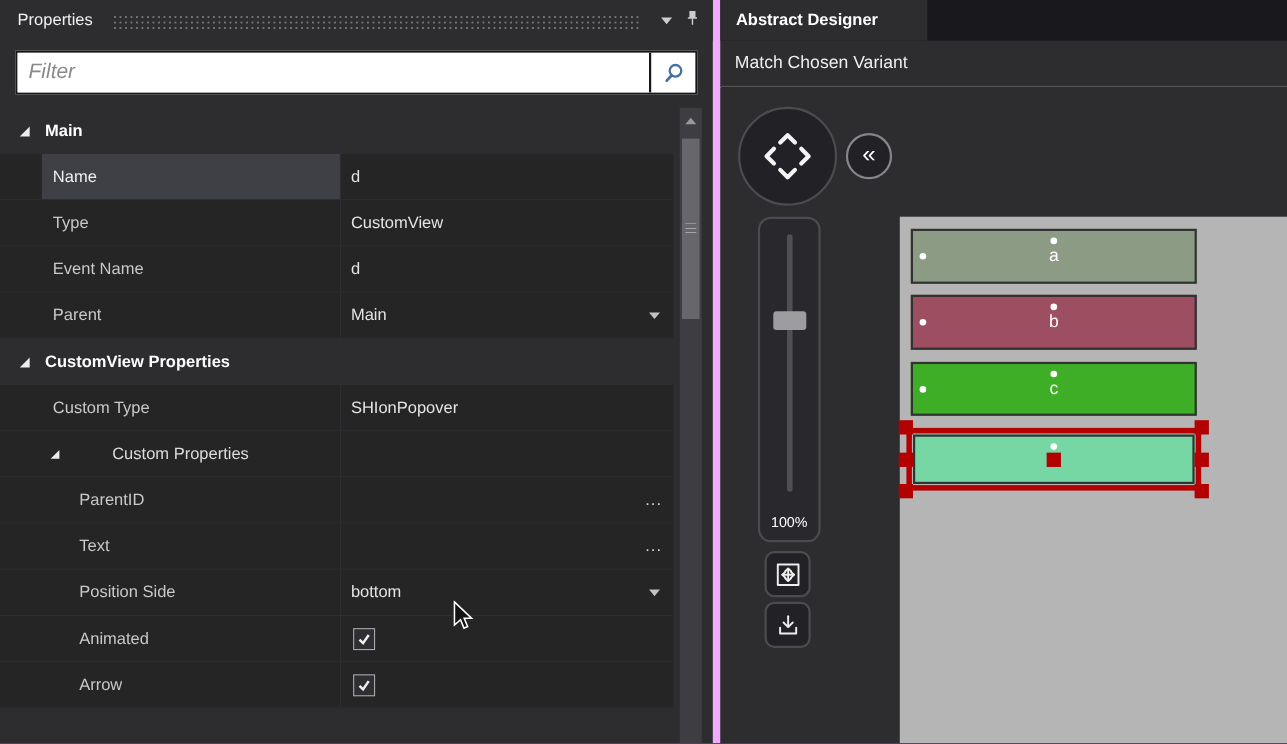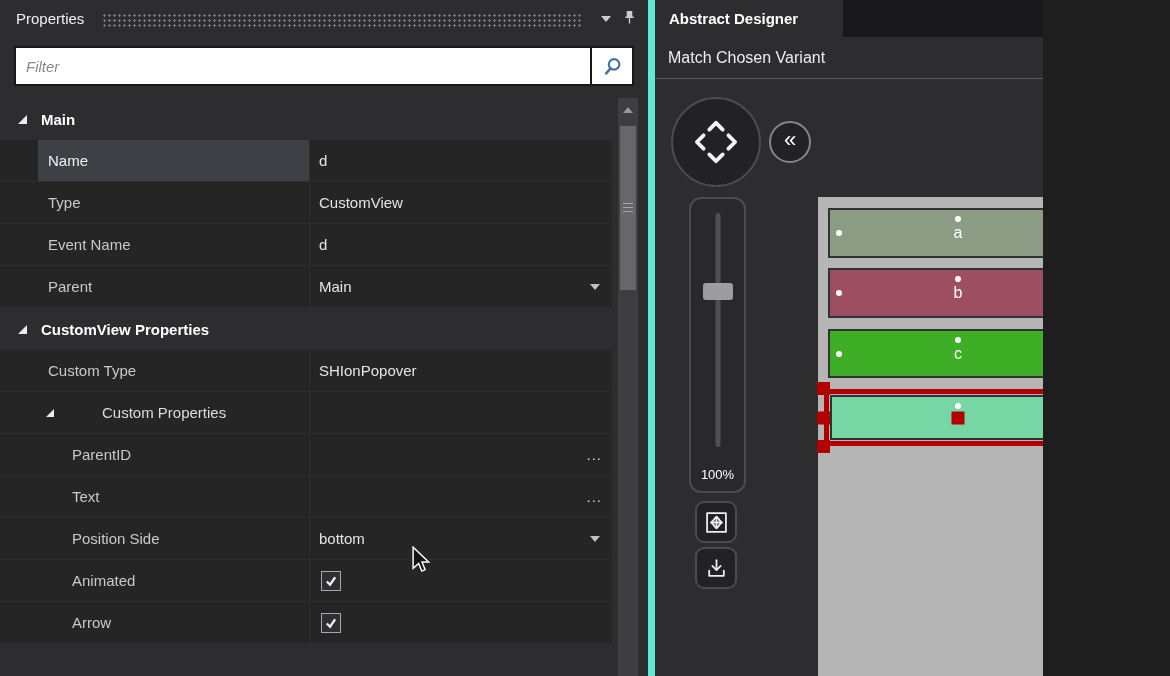--- a/index.html
+++ b/index.html
@@ -1,35 +1,35 @@
 <!DOCTYPE html>
 <html style="--accent_blue: #3794ff; --selection_red: #b30000; --search_icon: #44719e; --canvas_gray: #b5b5b5; --bar_a: #8c9b84; --bar_b: #9d4f61; --bar_c: #3fae27; --bar_d: #76d7a4;"><head>
 <meta charset="utf-8">
 <style>
   * { margin:0; padding:0; box-sizing:border-box; }
   html,body { background:#1e1e1e; }
   .stage {
-    position:relative; width:1043px; height:676px; overflow:hidden;
-    background:#5eead4;
+    position:relative; width:1170px; height:676px; overflow:hidden;
+    background:#f0abfc;
     font-family:"Liberation Sans","DejaVu Sans",sans-serif;
     -webkit-font-smoothing:antialiased;
   }
 
   
   .props { position:absolute; left:0; top:0; width:648px; height:676px; background:#2d2d30; }
 
   .props-title { height:37px; display:flex; align-items:center; padding:0 12px 0 16px; color:#f1f1f1; font-size:15px; background:#2d2d30; }
   .dots { flex:1; height:15px; margin:3px 10px 0 18px;
     background-image:radial-gradient(circle,#76767b 1px,transparent 1.3px);
     background-size:5px 5px; }
   .win-chev { width:0; height:0; border-left:5px solid transparent; border-right:5px solid transparent; border-top:6px solid #cdcdcd; margin:0 12px 0 8px; }
   .pin-svg path, .pin-svg rect { fill:#cdcdcd; }
 
   .filter { position:absolute; left:14px; top:46px; width:620px; height:40px; background:#ffffff; border:2px solid #17171b; display:flex; }
-  .filter input { flex:1; border:none; outline:none; background:#fff; color:#222; font-size:15px; padding:0 10px; font-family:inherit; }
+  .filter input { flex:1; border:none; outline:none; background:#fff; color:#222; font-size:19px; padding:0 10px; font-family:inherit; }
   .filter input::placeholder { color:#8a8a8a; font-style:italic; }
   .search-btn { width:42px; border:none; border-left:2px solid #17171b; background:#fff; display:flex; align-items:center; justify-content:center; cursor:pointer; }
   .search-svg circle { fill:none; stroke:var(--search_icon); stroke-width:2; }
   .search-svg line { stroke:var(--search_icon); stroke-width:2.4; stroke-linecap:round; }
 
   .grid { position:absolute; left:0; top:98px; width:612px; }
   .row { position:relative; height:42px; background:#252526; border-bottom:1px solid #2e2e32; }
   .row.cat { background:#2d2d30; display:flex; align-items:center; padding-left:18px; border-bottom:none; }
   .exp { width:0; height:0; border-left:9px solid transparent; border-bottom:9px solid #ececec; margin-right:14px; flex:none; }
   .exp.small { border-left-width:8px; border-bottom-width:8px; margin-right:11px; }

